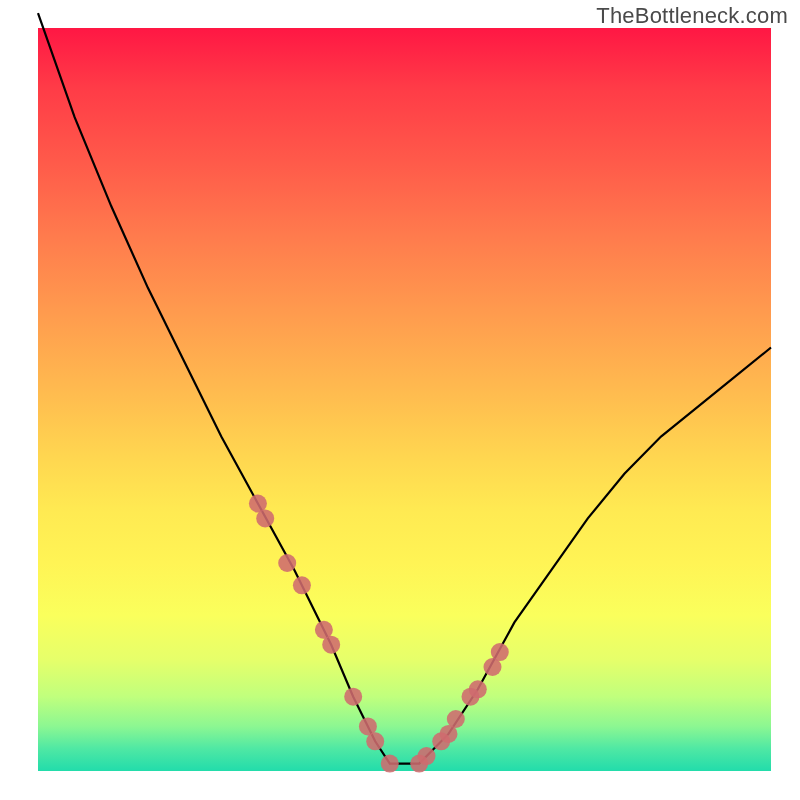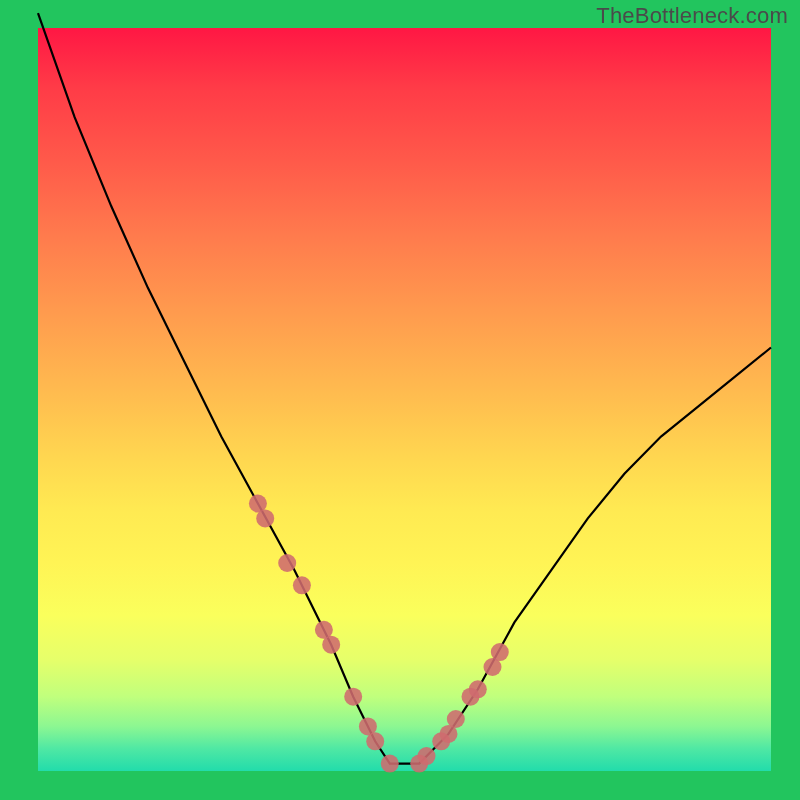--- a/index.html
+++ b/index.html
@@ -8,21 +8,21 @@
     width: 800px;
     height: 800px;
     overflow: hidden;
     background: #000;
     font-family: Arial, Helvetica, sans-serif;
   }
   .frame {
     position: relative;
     width: 800px;
     height: 800px;
-    background: #22c55e;
+    background: #ffffff;
   }
   .watermark {
     position: absolute;
     top: 3px;
     right: 12px;
     font-size: 22px;
     font-weight: 500;
     color: #4a4a4a;
     letter-spacing: 0.2px;
     z-index: 10;

